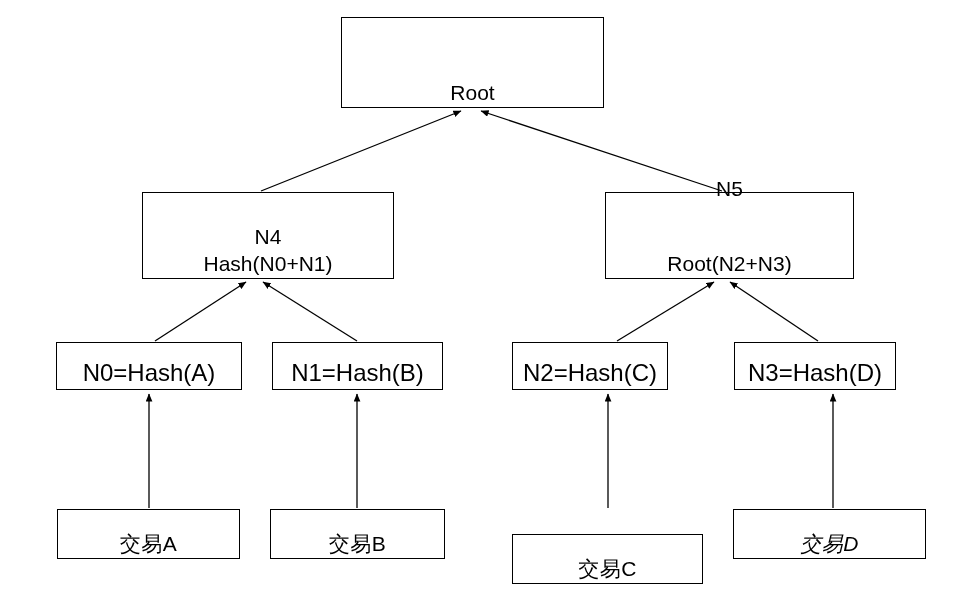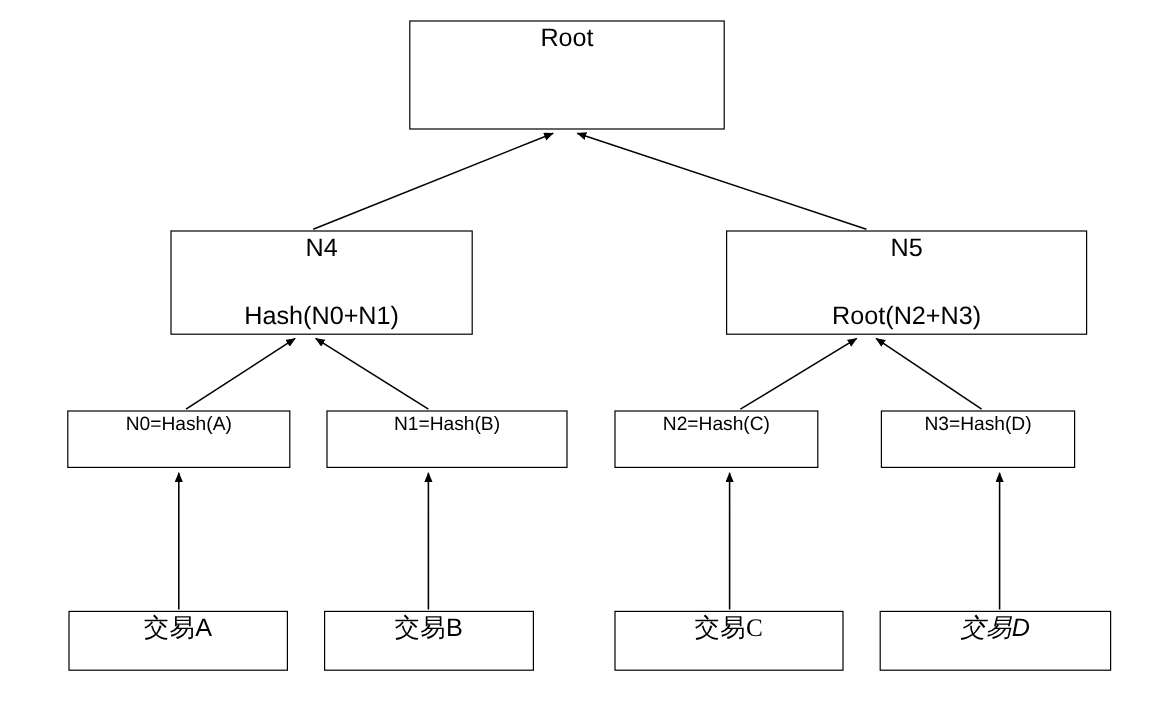--- a/index.html
+++ b/index.html
@@ -28,34 +28,34 @@
     pointer-events: none;
   }
   .node {
     position: absolute;
     box-sizing: border-box;
     border: 1.4px solid #000000;
     background: #ffffff;
     display: flex;
     flex-direction: column;
     align-items: center;
-    justify-content: space-between;
+    justify-content: flex-end;
     text-align: center;
     line-height: 1.32;
     z-index: 2;
   }
   .node .line {
     display: block;
     white-space: nowrap;
   }
   .internal-node {
     font-size: 21px;
   }
   .leaf-hash-node {
-    font-size: 16px;
+    font-size: 24px;
   }
   .tx-node {
     font-size: 21px;
   }
   .tx-node .line {
     letter-spacing: 0.5px;
   }
 </style>
 </head>
 <body>
@@ -92,50 +92,50 @@
 
   <div class="node internal-node" style="left:341px; top:17px; width:263px; height:91px;">
     <span class="line">Root</span>
   </div>
 
   <div class="node internal-node" style="left:142px; top:192px; width:252px; height:87px;">
     <span class="line">N4</span>
     <span class="line">Hash(N0+N1)</span>
   </div>
 
-  <div class="node internal-node" style="left:605px; top:192px; width:301px; height:87px;">
+  <div class="node internal-node" style="left:605px; top:192px; width:249px; height:87px;gap:48px;">
     <span class="line">N5</span>
     <span class="line">Root(N2+N3)</span>
   </div>
 
   <div class="node leaf-hash-node" style="left:56px; top:342px; width:186px; height:48px;">
     <span class="line">N0=Hash(A)</span>
   </div>
 
-  <div class="node leaf-hash-node" style="left:272px; top:342px; width:201px; height:48px;">
+  <div class="node leaf-hash-node" style="left:272px; top:342px; width:171px; height:48px;">
     <span class="line">N1=Hash(B)</span>
   </div>
 
-  <div class="node leaf-hash-node" style="left:512px; top:342px; width:170px; height:48px;">
+  <div class="node leaf-hash-node" style="left:512px; top:342px; width:156px; height:48px;">
     <span class="line">N2=Hash(C)</span>
   </div>
 
   <div class="node leaf-hash-node" style="left:734px; top:342px; width:162px; height:48px;">
     <span class="line">N3=Hash(D)</span>
   </div>
 
   <div class="node tx-node" style="left:270px; top:509px; width:175px; height:50px;">
     <span class="line">交易B</span>
   </div>
 
   <div class="node tx-node" style="left:57px; top:509px; width:183px; height:50px;">
     <span class="line">交易A</span>
   </div>
 
-  <div class="node tx-node" style="left:512px; top:509px; width:191px; height:50px;font-family:Liberation Serif, serif;">
+  <div class="node tx-node" style="left:512px; top:534px; width:191px; height:50px;">
     <span class="line">交易C</span>
   </div>
 
   <div class="node tx-node" style="left:733px; top:509px; width:193px; height:50px;font-style:italic;">
     <span class="line">交易D</span>
   </div>
 
 </div>
 
 </body></html>

